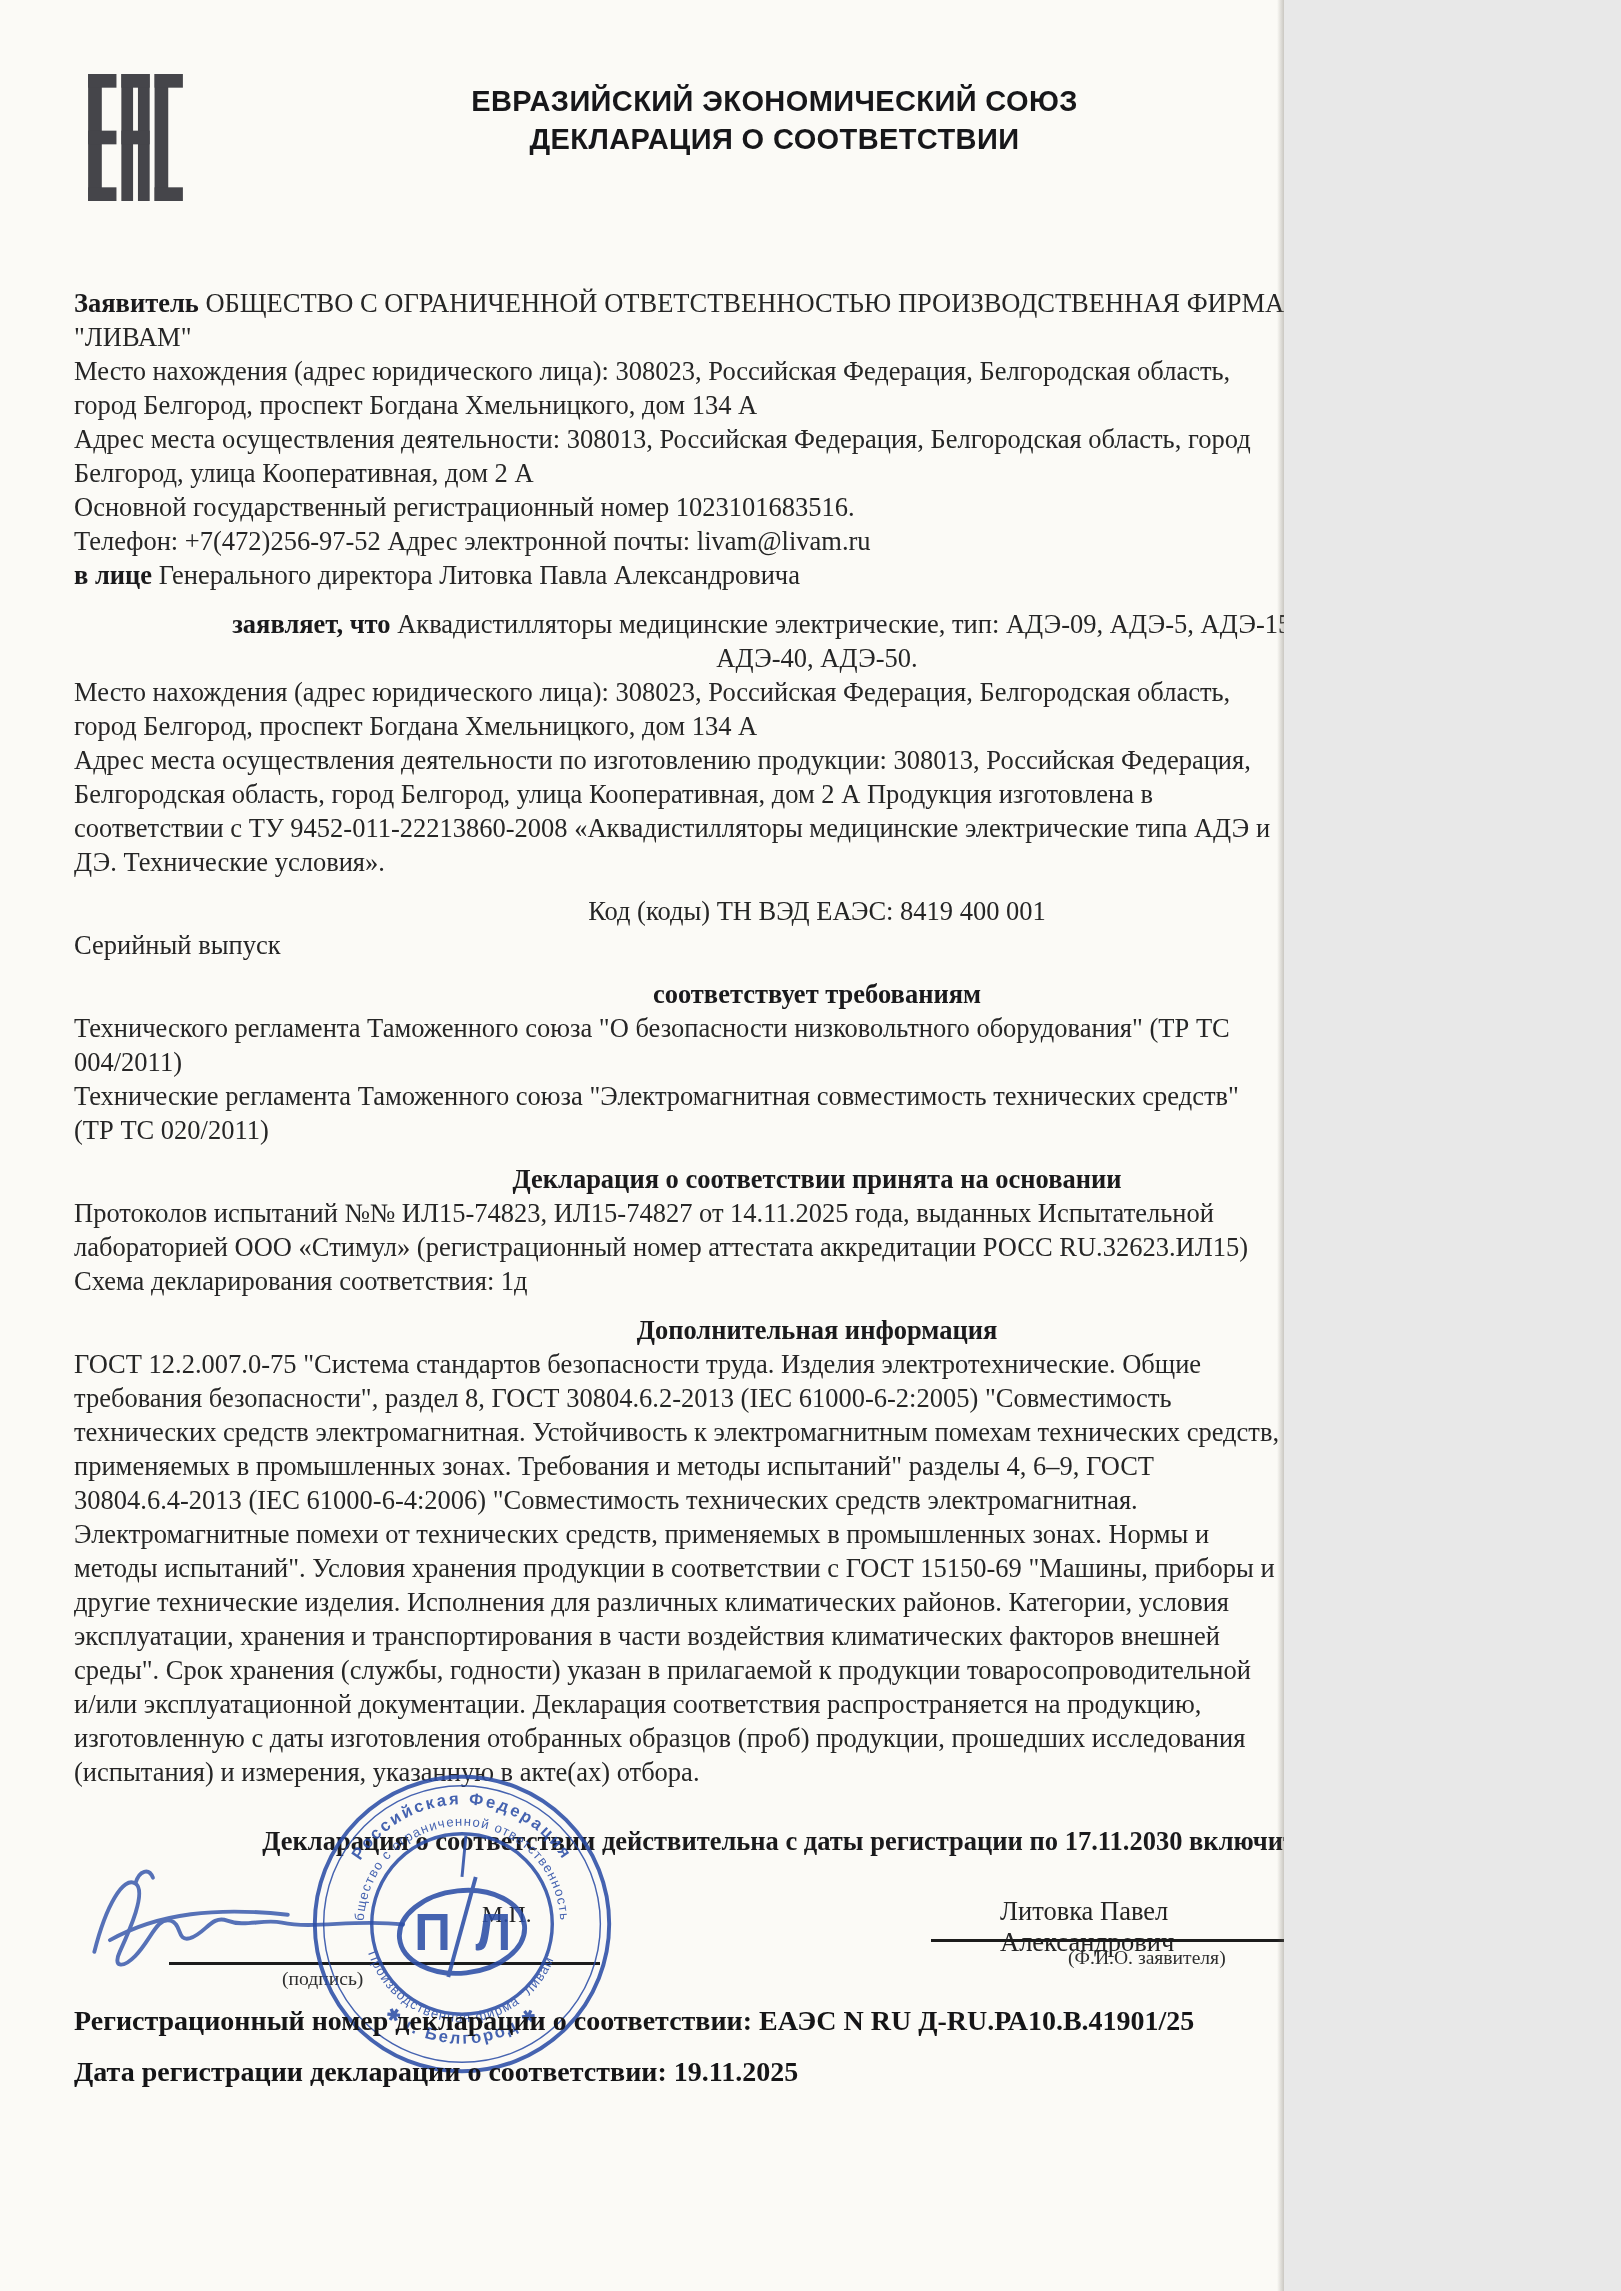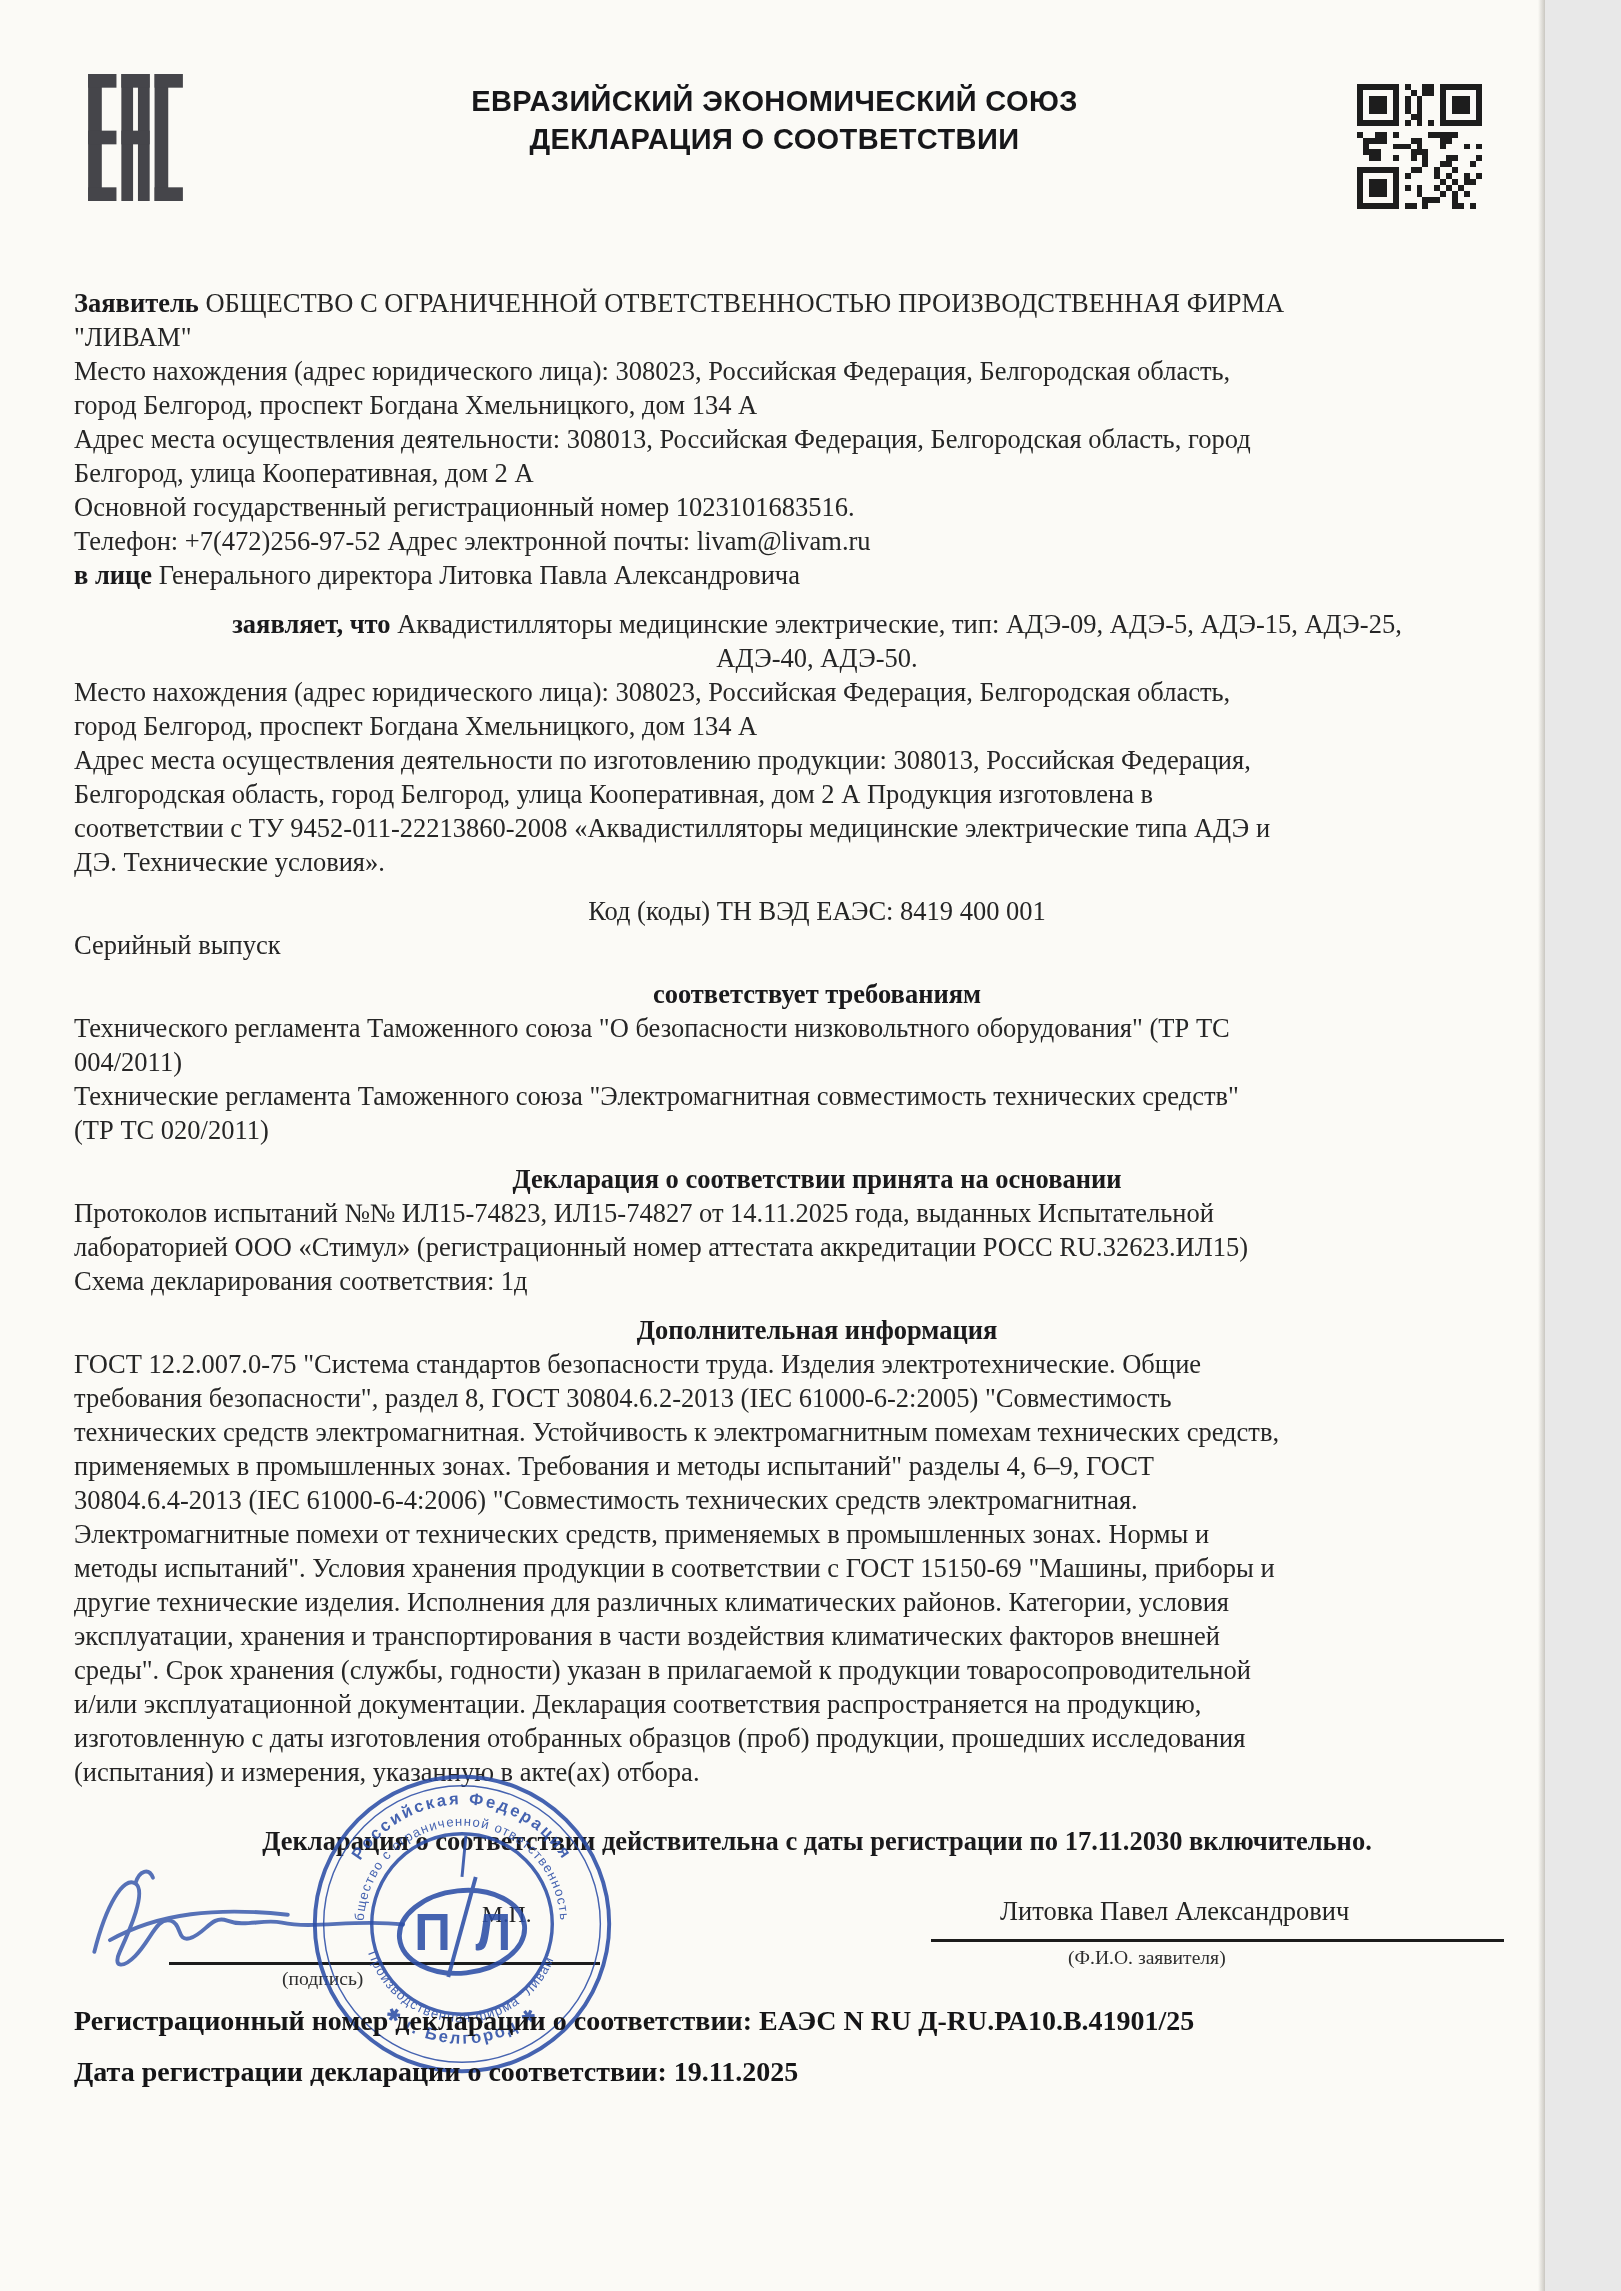--- a/index.html
+++ b/index.html
@@ -1,17 +1,17 @@
 <!DOCTYPE html>
 <html style="--stamp-blue: #2b4da6; --ink: #262626;"><head>
 <meta charset="utf-8">
 <style>
   :root{ --stamp-blue:#2b4da6; --ink:#262626; }
   html,body{margin:0;padding:0;background:#e8e8e8;}
-  .page{position:relative;width:1545px;height:2292px;background:#fbfaf6;
+  .page{position:relative;width:1284px;height:2292px;background:#fbfaf6;
         font-family:"Liberation Serif",serif;color:var(--ink);overflow:hidden;}
   .page::after{content:"";position:absolute;right:0;top:0;width:6.9px;height:100%;
         background:linear-gradient(to right,rgba(0,0,0,0),rgba(110,105,95,.35));pointer-events:none;}
   .eac{position:absolute;left:88px;top:74px;}
   .title{position:absolute;left:255px;top:82px;width:1039px;text-align:center;
         font-family:"Liberation Sans",sans-serif;font-weight:bold;font-size:29px;
         line-height:38px;color:#17171a;letter-spacing:0.4px;}
   .qr{position:absolute;left:1357px;top:84px;}
   .bodytext{position:absolute;left:74px;top:286px;width:1486px;font-size:26.5px;line-height:34px;}
   .para{margin:0;}

